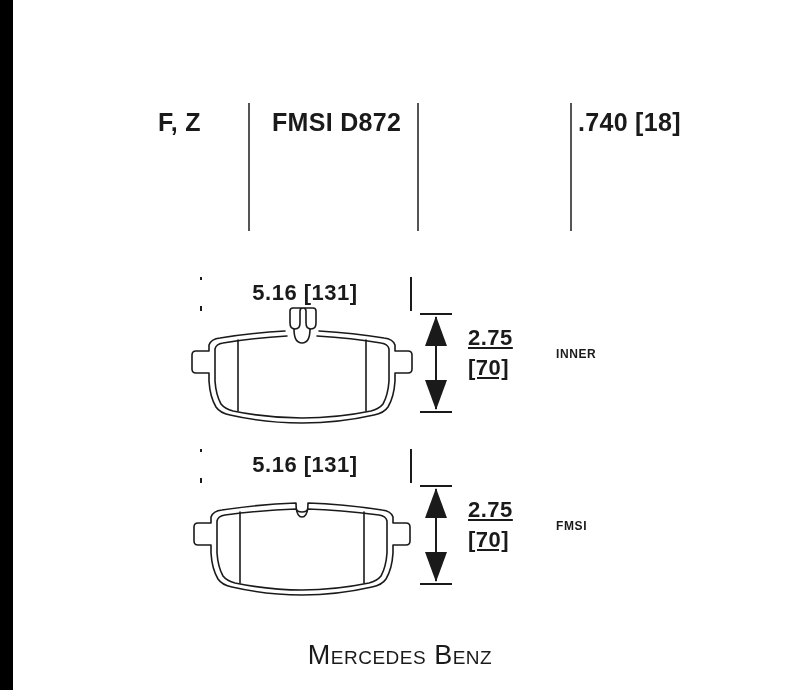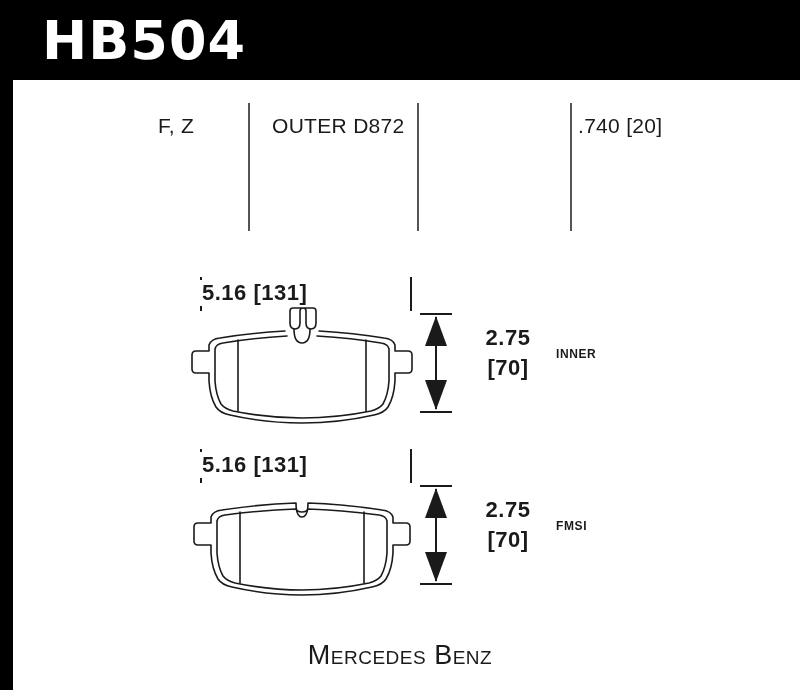--- a/index.html
+++ b/index.html
@@ -25,22 +25,22 @@
   #part-number {
     position:absolute; left:42px; top:14px;
     font-size:54px; font-weight:bold; letter-spacing:1px;
     color:#ffffff; line-height:1;
     font-family:"DejaVu Sans", sans-serif;
   }
 
   
   #spec-row { position:absolute; left:0; top:100px; width:800px; height:135px; }
   .spec-cell {
-    position:absolute; top:14px;
-    font-size:21px; font-weight:normal; white-space:nowrap;
+    position:absolute; top:8px;
+    font-size:25px; font-weight:bold; white-space:nowrap;
     font-family:"Liberation Sans", sans-serif;
     letter-spacing:0.3px;
   }
   #spec-compound { left:158px; }
   #spec-fmsi     { left:272px; }
   #spec-thick    { left:578px; }
 
   .spec-divider {
     position:absolute; top:3px; width:2px; height:128px;
     background:#555555;
@@ -61,21 +61,21 @@
   }
   .dim-width .ext-left  { left:0px; }
   .dim-width .ext-right { left:210px; }
   .dim-width .arrow-l, .dim-width .arrow-r {
     position:absolute; top:10px; width:0; height:0;
     border-top:8px solid transparent; border-bottom:8px solid transparent;
   }
   .dim-width .arrow-l { left:3px;  border-right:22px solid #1a1a1a; }
   .dim-width .arrow-r { right:3px; border-left:22px solid #1a1a1a; }
   .dim-width .dim-text {
-    position:absolute; left:0; top:3px; width:210px; 
+    position:absolute; left:0; top:3px; width:210px; text-align:center;
     font-size:22px; font-weight:bold; letter-spacing:0.5px;
     background:#ffffff; padding:0 2px;
   }
 
   
   .dim-height { position:absolute; left:420px; top:48px; width:32px; height:100px; }
   .dim-height .cap {
     position:absolute; left:0; width:32px; height:2px; background:#1a1a1a;
   }
   .dim-height .cap-top { top:0; }
@@ -85,22 +85,23 @@
   }
   .dim-height .arrow-u, .dim-height .arrow-d {
     position:absolute; left:5px; width:0; height:0;
     border-left:11px solid transparent; border-right:11px solid transparent;
   }
   .dim-height .arrow-u { top:3px;    border-bottom:30px solid #1a1a1a; }
   .dim-height .arrow-d { bottom:3px; border-top:30px solid #1a1a1a; }
 
   .dim-height-label {
     position:absolute; left:468px; top:58px; width:80px;
-    font-size:22px; font-weight:bold; line-height:1.35; text-align:center;
+    font-size:22px; font-weight:bold; line-height:1.35; text-align:left;
     letter-spacing:0.5px;
+    text-decoration:underline;
   }
   .pad-side-label {
     position:absolute; left:556px; top:82px;
     font-size:12px; font-weight:bold; letter-spacing:0.6px;
   }
 
   
   .pad-svg { position:absolute; left:190px; top:42px; }
 
   
@@ -108,34 +109,31 @@
     position:absolute; left:0; top:640px; width:800px; text-align:center;
     font-size:27px; font-weight:normal; letter-spacing:0.5px;
     font-variant:small-caps; font-family:"Liberation Sans", sans-serif;
   }
 </style>
 </head>
 <body>
 
 <div id="sheet">
 
-  <div id="header-band">
-    <div id="part-number">HB504</div>
-  </div>
 
   <div id="left-border"></div>
 
   <div id="spec-row">
     <div class="spec-divider" id="divider-1"></div>
     <div class="spec-divider" id="divider-2"></div>
     <div class="spec-divider" id="divider-3"></div>
 
     <div class="spec-cell" id="spec-compound">F, Z</div>
-    <div class="spec-cell" id="spec-fmsi">OUTER D872</div>
-    <div class="spec-cell" id="spec-thick">.740 [20]</div>
+    <div class="spec-cell" id="spec-fmsi">FMSI D872</div>
+    <div class="spec-cell" id="spec-thick">.740 [18]</div>
   </div>
 
   <div class="pad-block" id="pad-block-inner">
 
     <div class="dim-width">
       <div class="ext-line ext-left"></div>
       <div class="ext-line ext-right"></div>
       <div class="arrow-l"></div>
       <div class="arrow-r"></div>
       <div class="dim-text">5.16 [131]</div>

